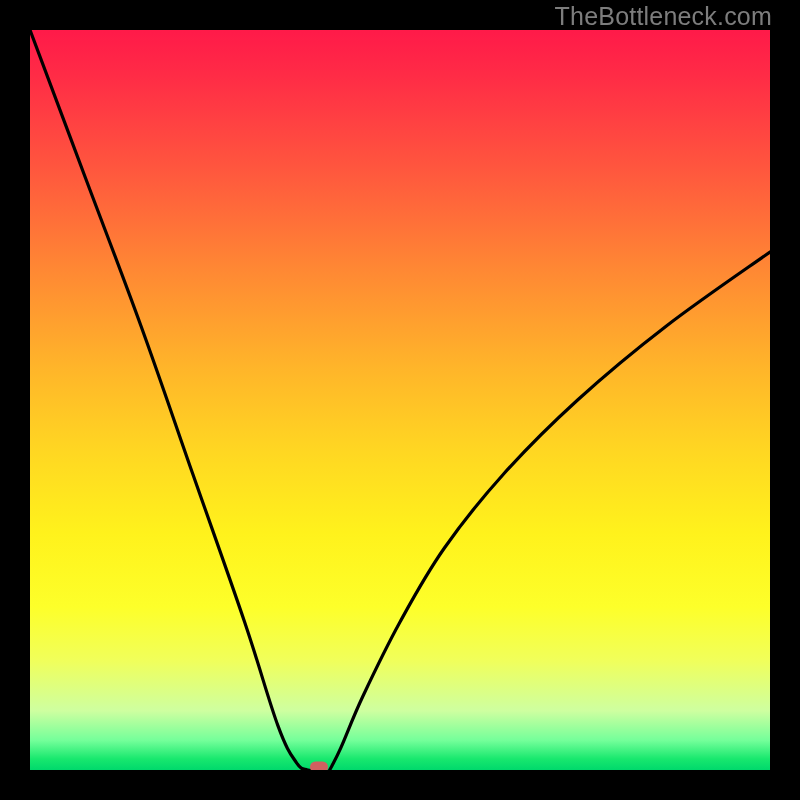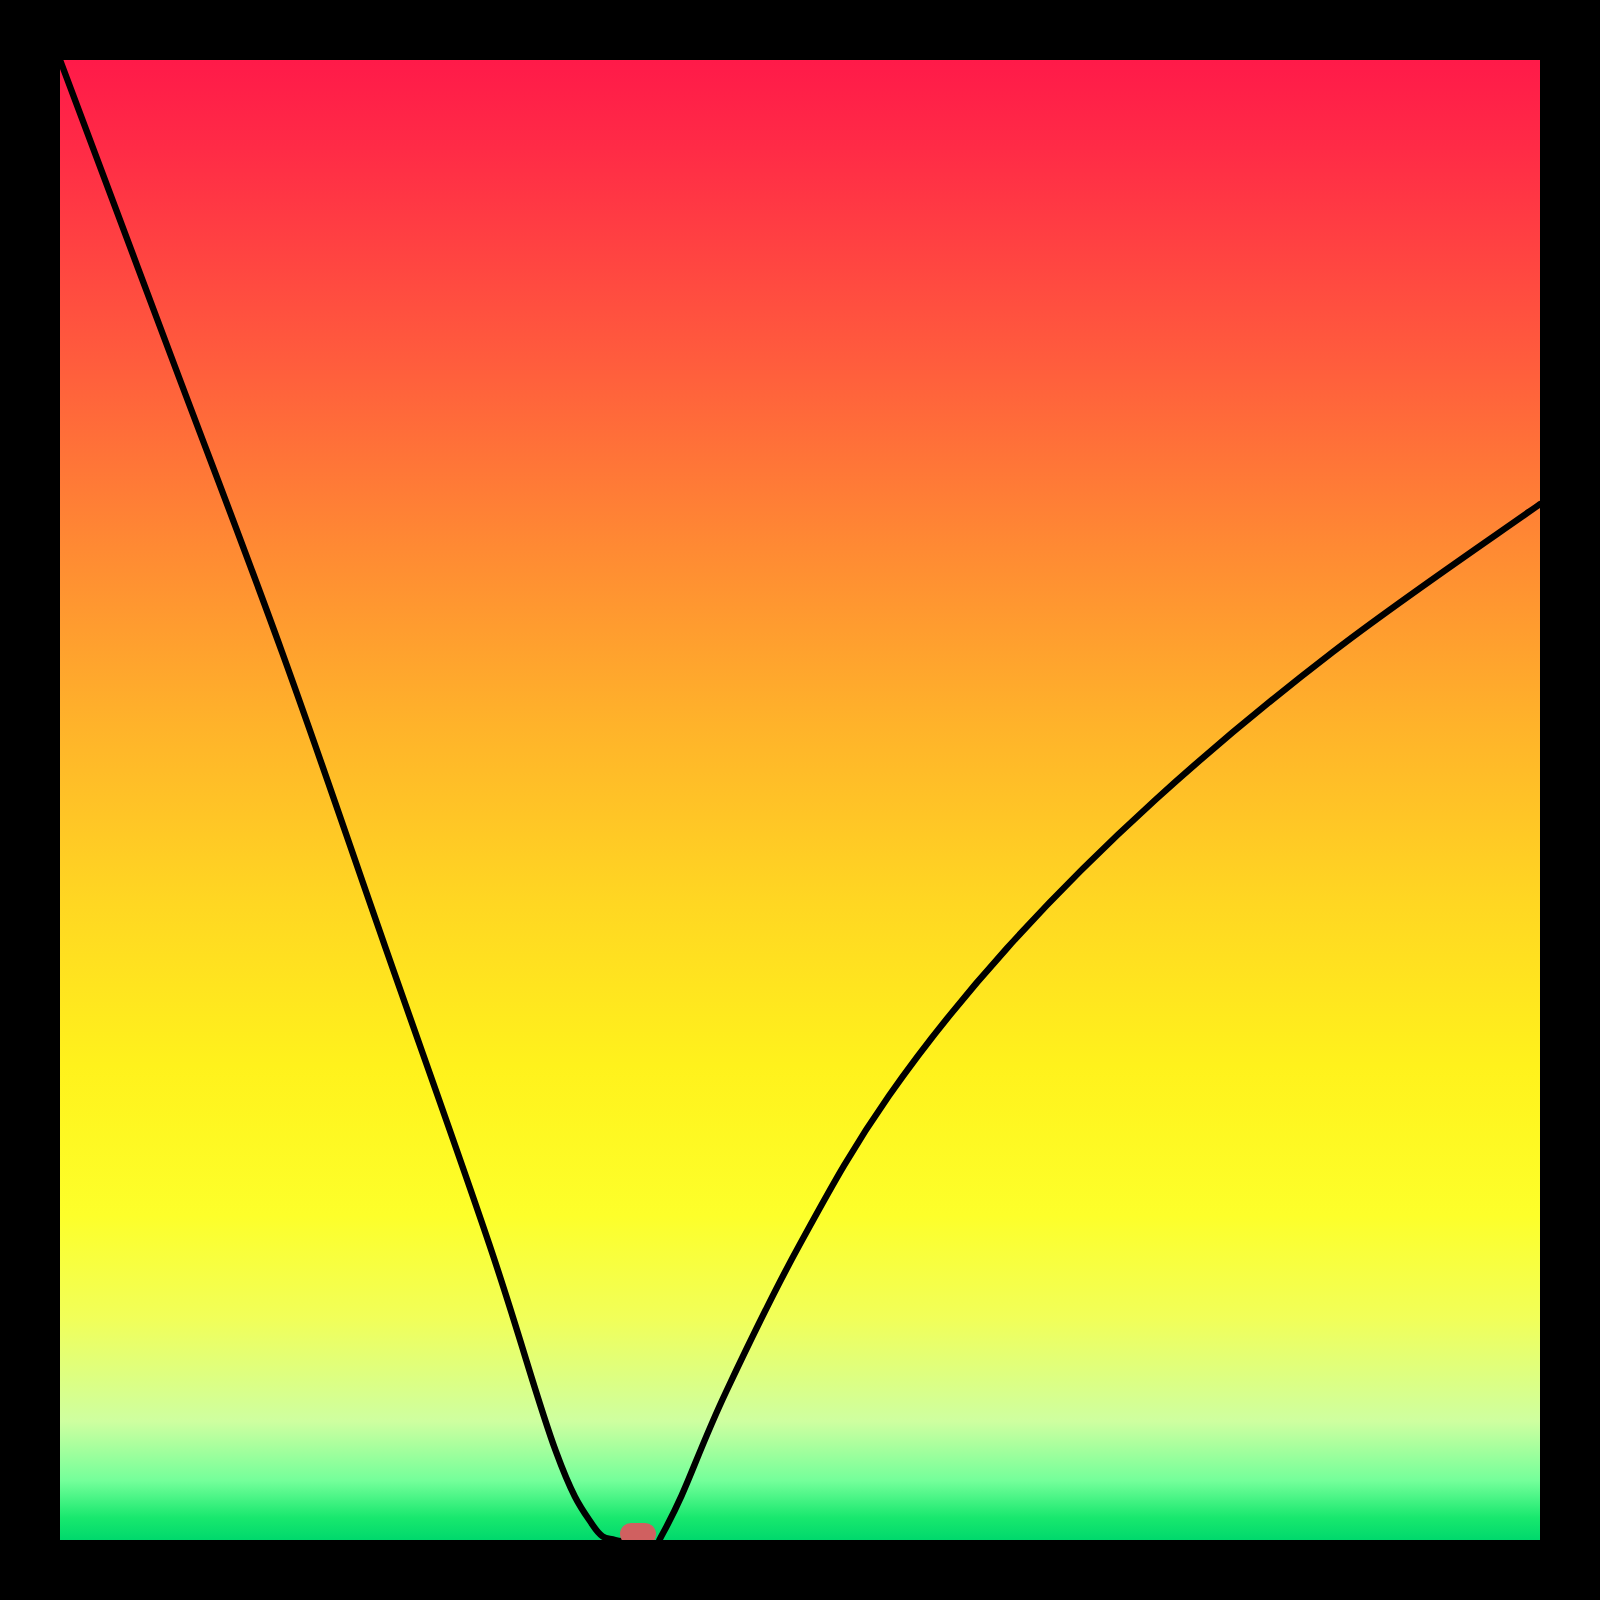--- a/index.html
+++ b/index.html
@@ -69,20 +69,21 @@
     border-radius: 6px;
     background: #d06060;
     transform: translate(-50%, -50%);
     z-index: 3;
   }
 </style>
 </head>
 <body>
 
 <div class="outer">
+  <div class="watermark">TheBottleneck.com</div>
 
   <div class="plot-area">
     <div class="gradient"></div>
 
     <svg class="curve-svg" viewBox="0 0 740 740" preserveAspectRatio="none">
       <path id="left-path" fill="none" stroke="#000" stroke-width="3.2" stroke-linecap="round" stroke-linejoin="round" d="M 0.00 0.00 C 9.99 26.64, 35.52 94.72, 55.50 148.00 C 75.48 201.28, 91.69 242.72, 111.00 296.00 C 130.31 349.28, 144.15 390.72, 162.80 444.00 C 181.45 497.28, 199.28 546.71, 214.60 592.00 C 229.92 637.29, 238.58 670.29, 247.90 695.60 C 257.22 720.91, 261.07 724.61, 266.40 732.60 C 271.73 740.59, 273.50 738.67, 277.50 740.00 C 281.50 741.33, 286.60 740.00, 288.60 740.00"></path>
       <path id="right-path" fill="none" stroke="#000" stroke-width="3.2" stroke-linecap="round" stroke-linejoin="round" d="M 299.70 740.00 C 301.70 736.00, 304.81 731.12, 310.80 717.80 C 316.79 704.48, 322.34 688.64, 333.00 666.00 C 343.66 643.36, 355.35 618.64, 370.00 592.00 C 384.65 565.36, 395.75 544.64, 414.40 518.00 C 433.05 491.36, 449.62 470.64, 473.60 444.00 C 497.58 417.36, 518.30 396.64, 547.60 370.00 C 576.90 343.36, 601.77 322.64, 636.40 296.00 C 671.03 269.36, 721.35 235.32, 740.00 222.00"></path>
     </svg>
 
     <div class="marker" id="marker" style="left: 288.6px; top: 737px; background: rgb(208, 96, 96);"></div>

